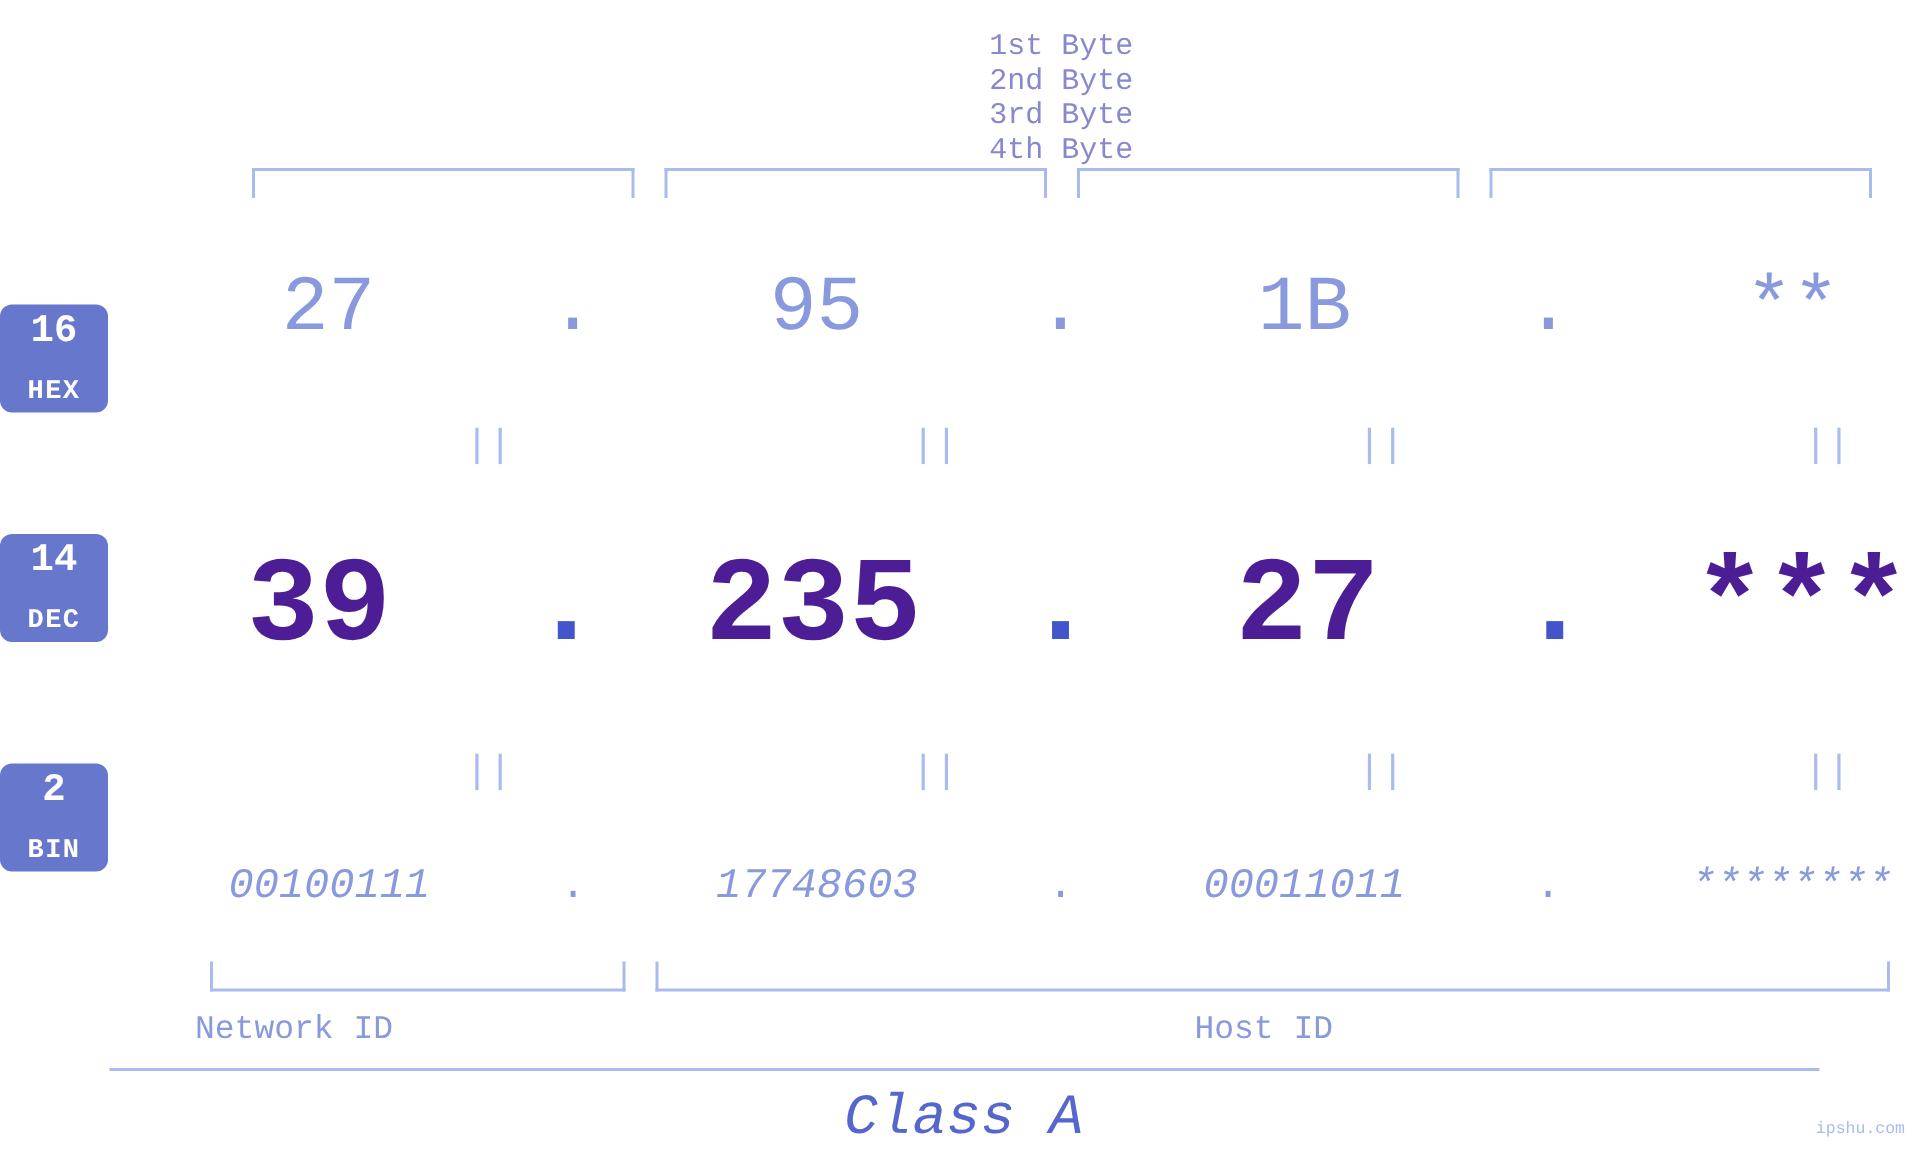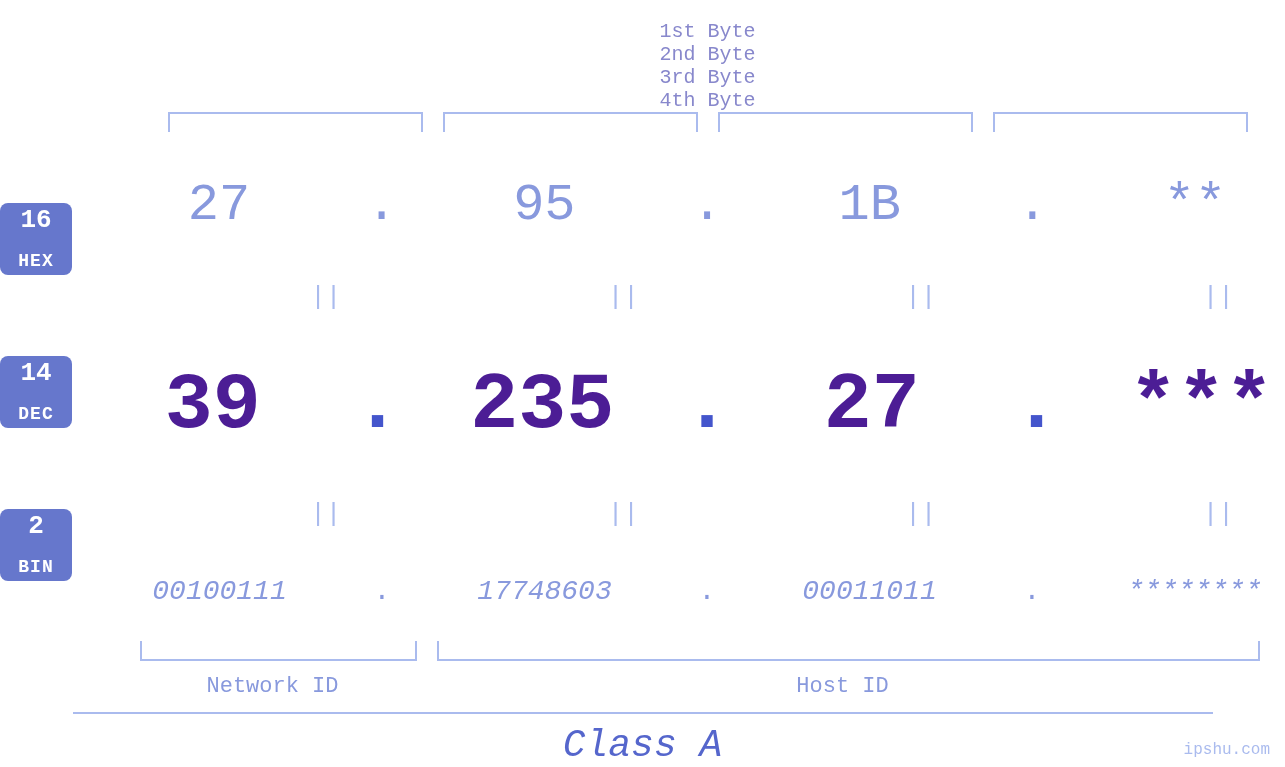--- a/index.html
+++ b/index.html
@@ -167,21 +167,21 @@
       margin-top: 10px;
       font-style: italic;
     }
 
     
     .watermark {
       position: absolute;
       bottom: 8px;
       right: 15px;
       color: #aabbee;
-      font-size: 16px;
+      font-size: 11px;
       font-family: 'Courier New', Courier, monospace;
     }
 
     
     .eq-separator {
       display: flex;
       width: calc(1285px - 130px - 15px);
       margin-left: 130px;
       height: 30px;
       align-items: center;
@@ -312,21 +312,21 @@
 
     </div>
   </div>
 
   <div style="width:calc(1285px - 130px); margin-left:130px; display:flex; height:25px; padding-right:15px;">
     <div style="flex:1; margin:0 10px; border-bottom:2px solid #aabbee; border-left:2px solid #aabbee; border-right:2px solid #aabbee; height:20px;"></div>
     <div style="flex:3; margin:0 10px; border-bottom:2px solid #aabbee; border-left:2px solid #aabbee; border-right:2px solid #aabbee; height:20px;"></div>
   </div>
 
   <div style="width:calc(1285px - 130px); margin-left:130px; display:flex; margin-top:8px; padding-right:15px;">
-    <div style="flex:1; text-align:center; color:#8899dd; font-size:22px; font-family:'Courier New',Courier,monospace;">Network ID</div>
+    <div style="flex:1; color:#8899dd; font-size:22px; font-family:'Courier New',Courier,monospace;">Network ID</div>
     <div style="flex:3; text-align:center; color:#8899dd; font-size:22px; font-family:'Courier New',Courier,monospace;">Host ID</div>
   </div>
 
   <div style="width:calc(1285px - 145px); margin:10px 130px 0 130px; border-bottom:2px solid #aabbee; height:5px;"></div>
 
   <div class="class-label">Class A</div>
 
   <div class="watermark">ipshu.com</div>
 
 </div>

